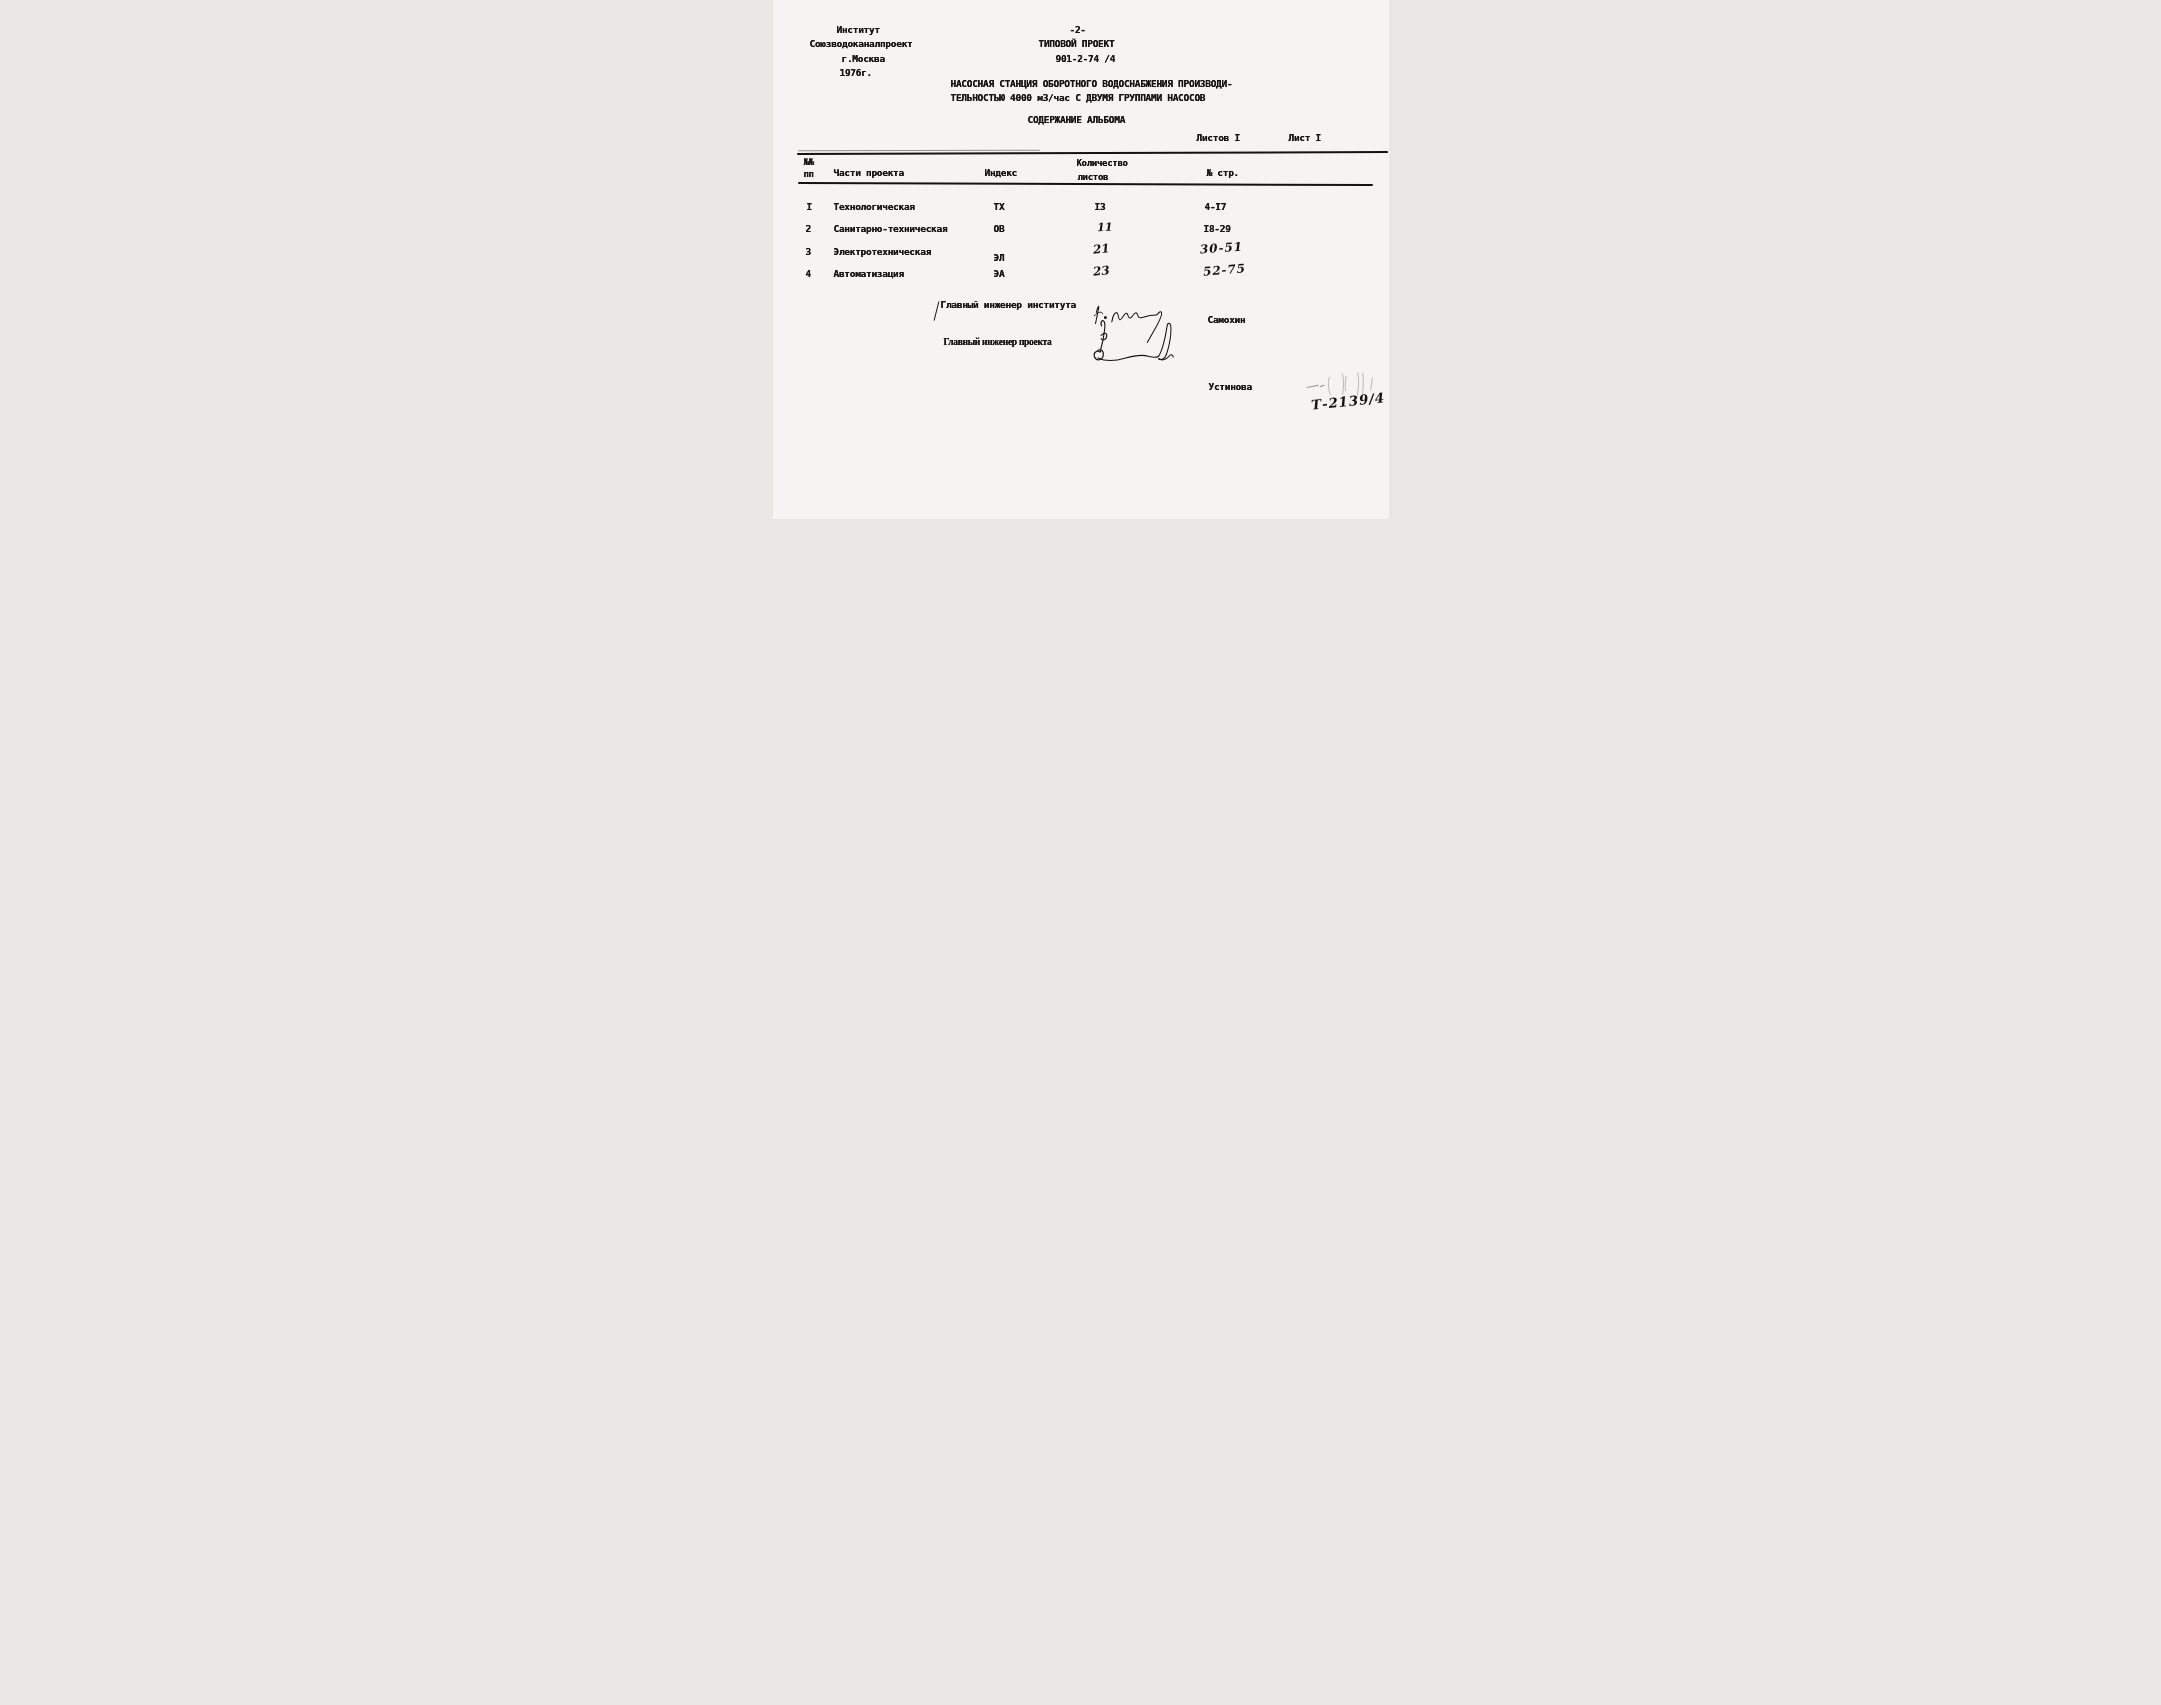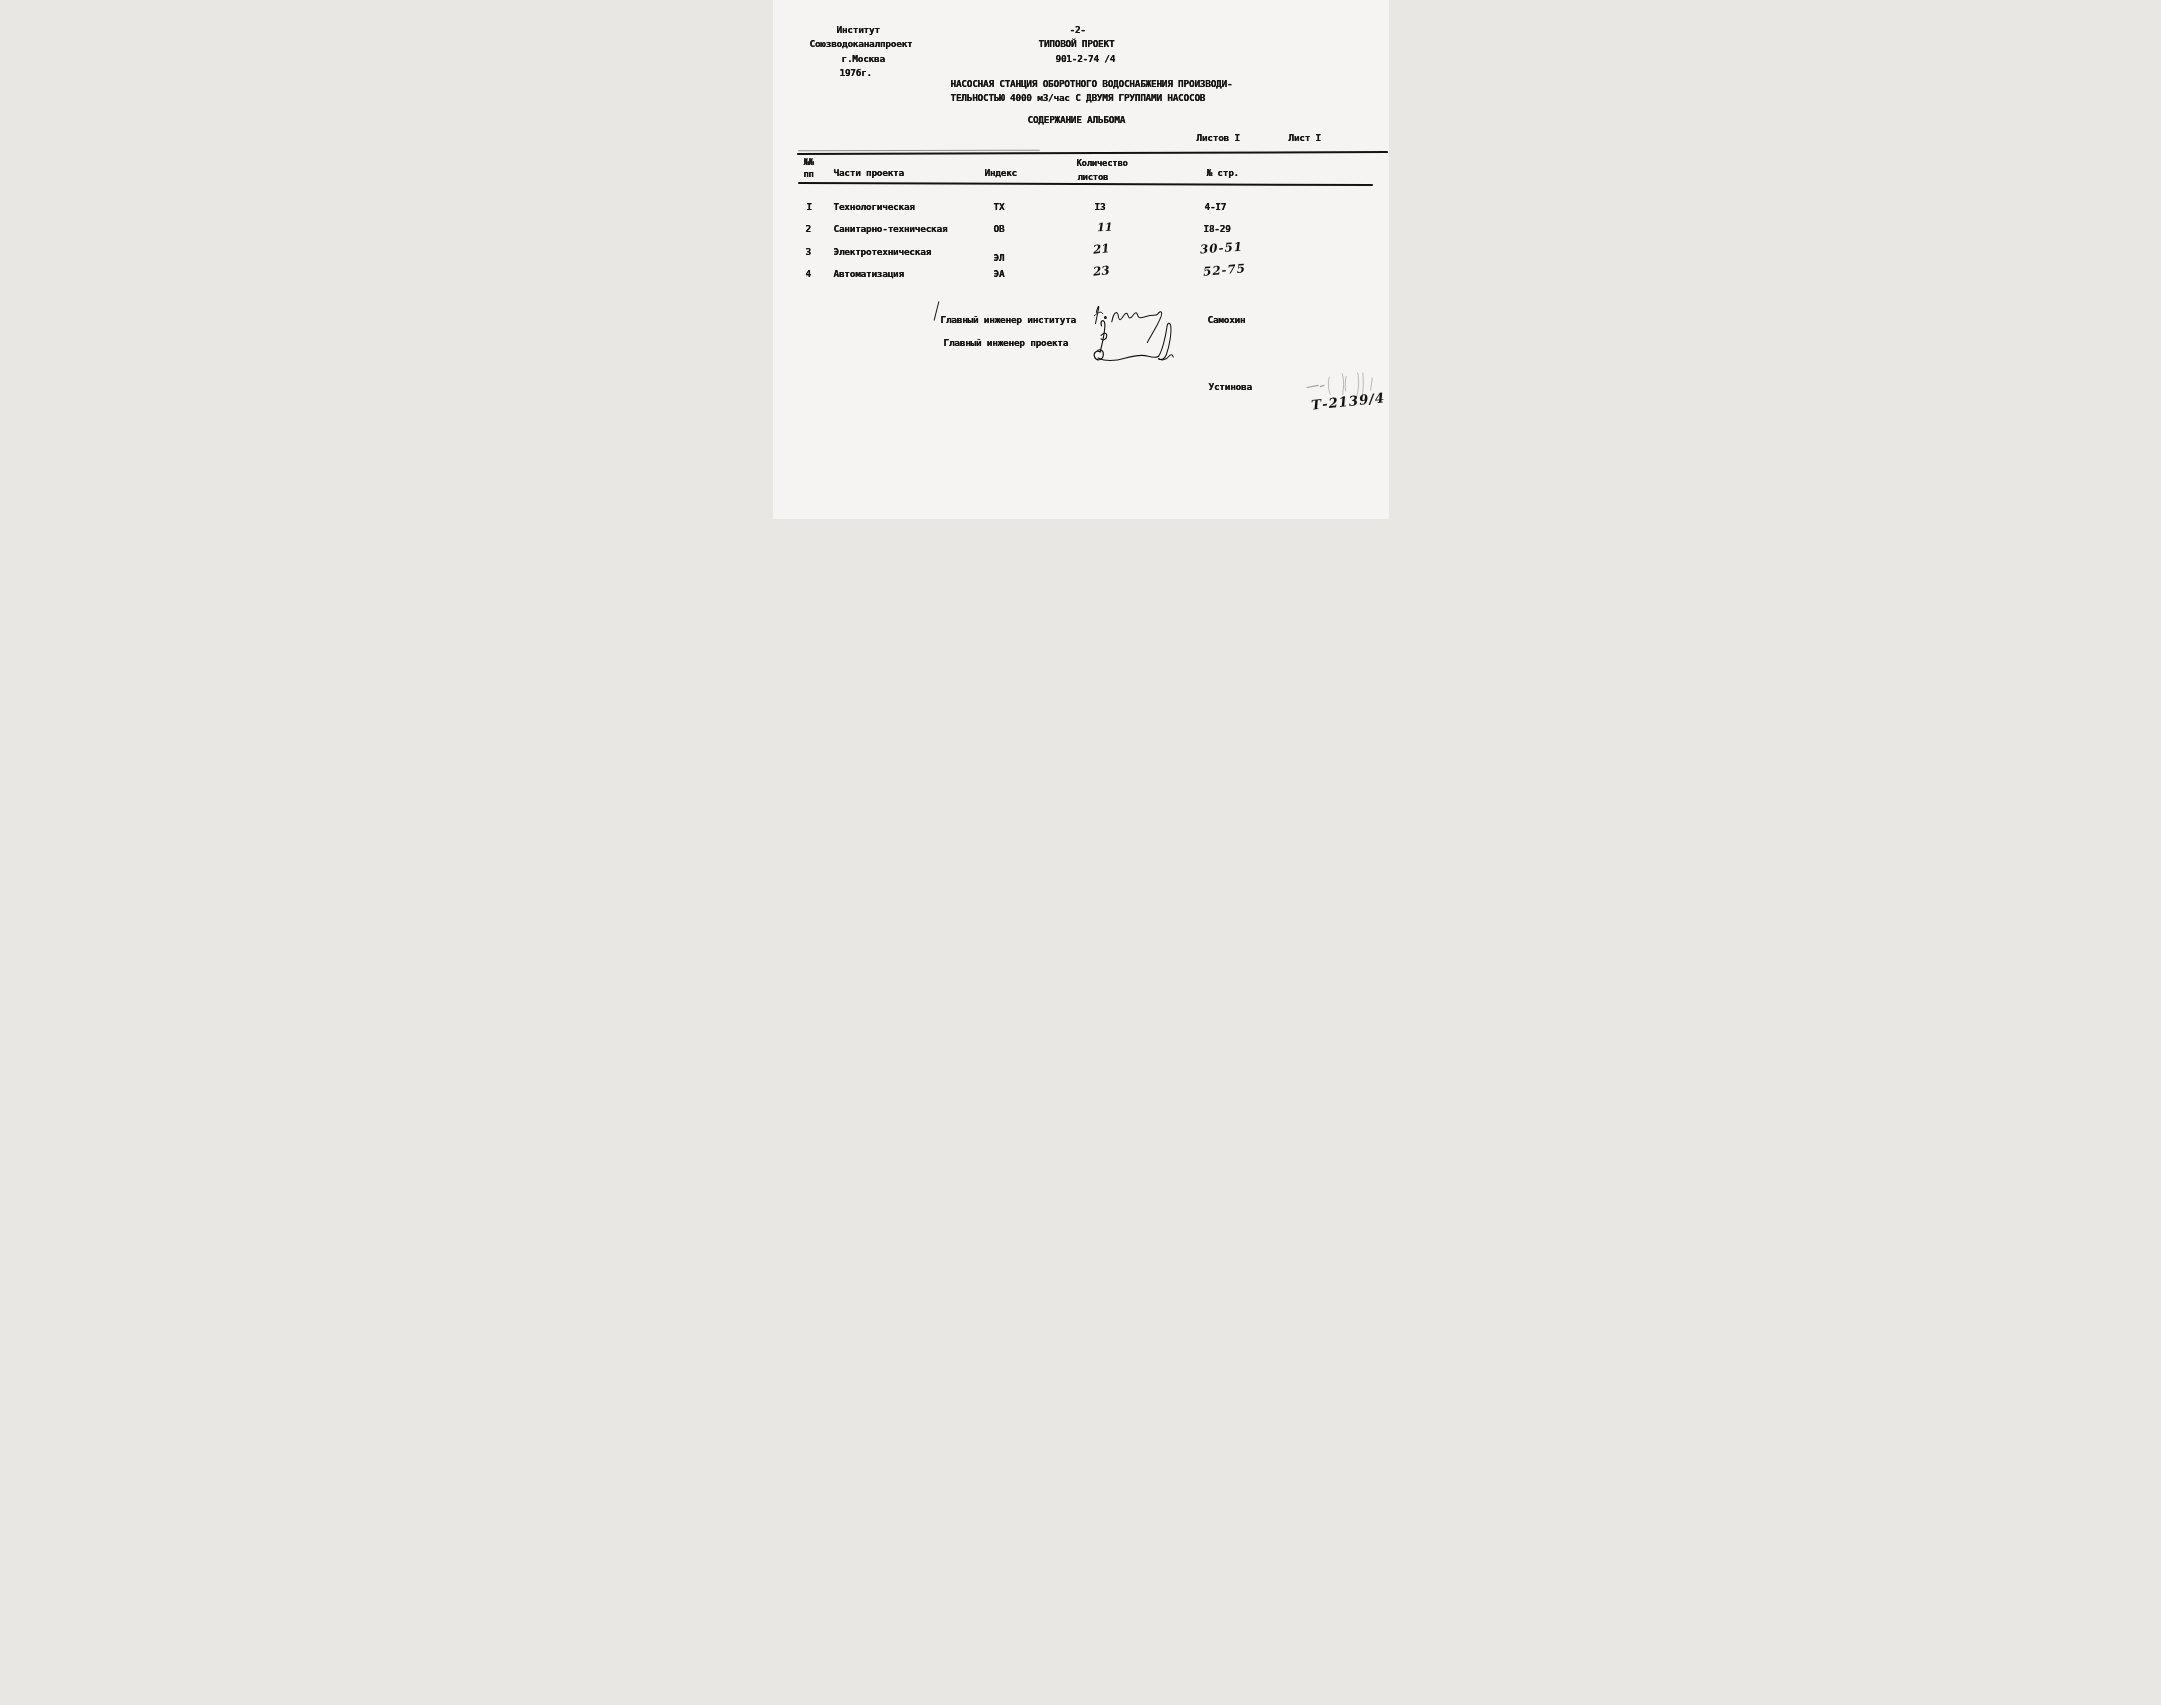--- a/index.html
+++ b/index.html
@@ -102,23 +102,23 @@
 
   <div>
     <div class="t" style="left:33px;top:268px;">4</div>
     <div class="t" style="left:61px;top:268px;">Автоматизация</div>
     <div class="t" style="left:221px;top:268px;">ЭА</div>
     <div class="hw" style="left:320px;top:264px;transform:rotate(-6deg);">23</div>
     <div class="hw" style="left:430px;top:263px;transform:rotate(-5deg);letter-spacing:0.9px;">52-75</div>
   </div>
 
   <div class="slash" style="left:163px;top:301px;"></div>
-  <div class="t" style="left:168px;top:314px;text-align:right;">Главный инженер института</div>
+  <div class="t" style="left:168px;top:299px;text-align:right;">Главный инженер института</div>
   <div class="t" style="left:435px;top:314px;">Самохин</div>
-  <div class="t" style="left:171px;top:337px;">Главный инженер проекта</div>
+  <div class="t" style="left:171px;top:337px;font-family:Liberation Serif, serif;">Главный инженер проекта</div>
   <div class="t" style="left:436px;top:337px;margin-top:44px;">Устинова</div>
 
   <svg class="sigsvg" style="left:317px;top:297px;" width="80" height="48" viewBox="0 0 185 112">
     <path stroke-width="2.4" d="M14,36 C18,20 21,18 19,28 L12,62"></path>
     <path stroke-width="2.2" d="M9,44 C19,34 27,33 29,39"></path>
     <path stroke-width="3" d="M35,50 a1.8,2.2 0 1,1 .2,0"></path>
     <path stroke-width="2.4" d="M50,58 C53,40 59,33 63,38 C67,43 64,52 69,53 C74,54 77,40 83,38 C88,36 87,48 92,49 C97,50 100,38 106,37 C111,36 109,46 114,48 C120,50 130,44 139,43 C148,42 154,44 157,40 C160,36 164,32 166,36 C168,40 160,58 150,76 C142,90 136,100 133,106"></path>
   </svg>
 
   <svg class="sigsvg" style="left:319px;top:318px;" width="93" height="47" viewBox="0 0 215 108">

